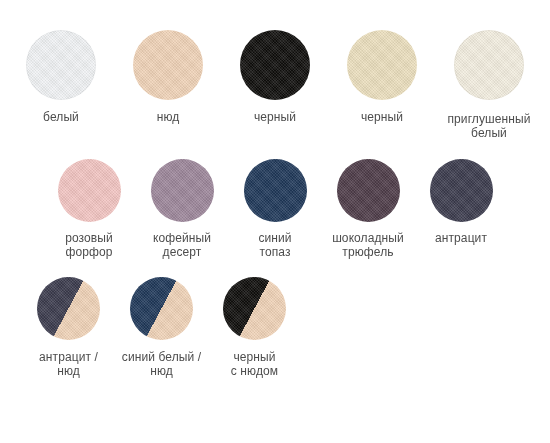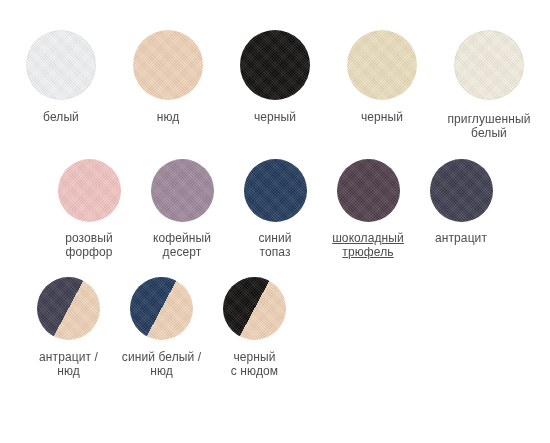--- a/index.html
+++ b/index.html
@@ -132,21 +132,21 @@
         <div class="label" style="color: rgb(77, 77, 77);">кофейный
 десерт</div>
       </div>
       <div class="swatch">
         <div class="disc" style="background: rgb(32, 57, 90);"></div>
         <div class="label" style="color: rgb(77, 77, 77);">синий
 топаз</div>
       </div>
       <div class="swatch">
         <div class="disc" style="background: rgb(79, 61, 73);"></div>
-        <div class="label" style="color: rgb(77, 77, 77); text-decoration: underline;">шоколадный
+        <div class="label" style="color: rgb(77, 77, 77);">шоколадный
 трюфель</div>
       </div>
       <div class="swatch">
         <div class="disc" style="background: rgb(60, 60, 78);"></div>
         <div class="label" style="color: rgb(77, 77, 77);">антрацит</div>
       </div>
     </div>
   <div class="swatch-row" id="row-3">
       <div class="swatch">
         <div class="disc" style="background: linear-gradient(118deg, rgb(60, 60, 78) 0%, rgb(60, 60, 78) 50%, rgb(240, 211, 184) 50%, rgb(240, 211, 184) 100%);"></div>

